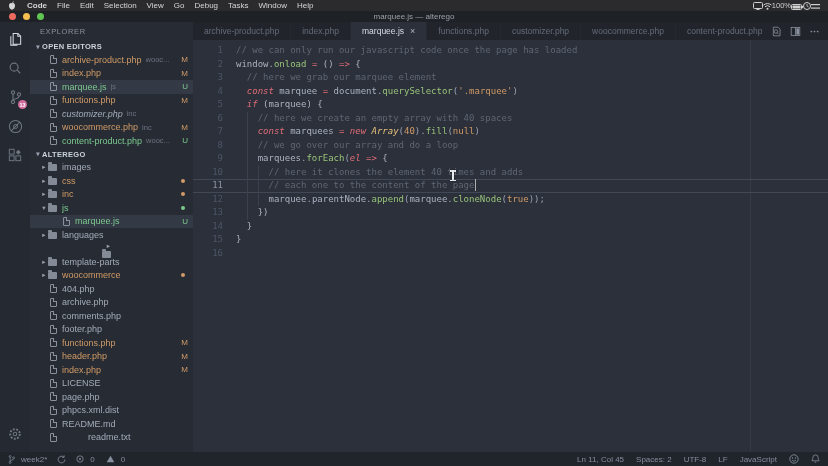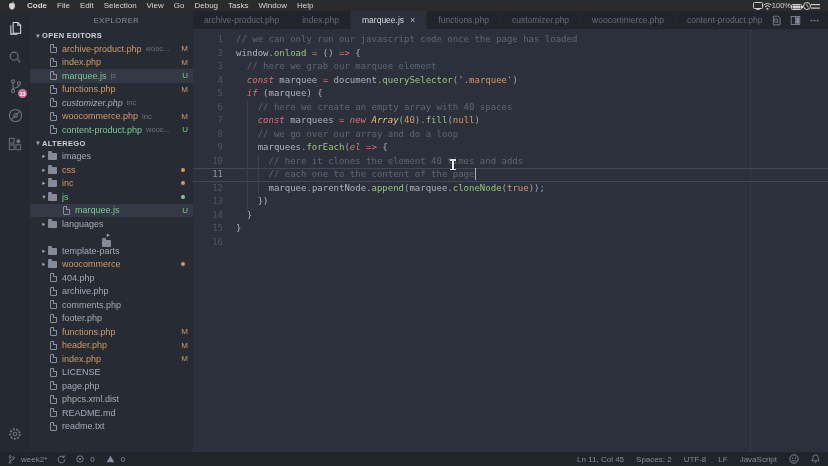--- a/index.html
+++ b/index.html
@@ -31,21 +31,21 @@
     align-items:center; padding-top:9px; gap:13px; color:#6e7681; flex:none; }
   .ab-icon { position:relative; width:16px; height:16px; display:flex; align-items:center; justify-content:center; }
   .ab-icon.active { color:#d7dae0; }
   .ab-badge { position:absolute; right:-4px; bottom:-4px; min-width:9px; height:9px; border-radius:5px;
     background:#d16d9e; color:#fff; font-size:5.5px; font-weight:bold; display:flex;
     align-items:center; justify-content:center; padding:0 1px; }
   .ab-gear { margin-top:auto; margin-bottom:10px; }
 
   .sidebar { width:163px; background:#272c34; flex:none; overflow:hidden; position:relative; }
   .explorer-title { height:18px; line-height:19px; padding-left:10px; font-size:7.5px;
-    letter-spacing:.6px; color:#8b929e;text-align:center; }
+    letter-spacing:.6px; color:#8b929e; }
   .section-header { height:13px; display:flex; align-items:center; font-size:7.5px;
     font-weight:bold; letter-spacing:.3px; color:#ccd2dc; padding-left:4px; }
   .section-header .chev, .row .chev { width:8px; font-size:6.5px; color:#9aa3b2; text-align:center; flex:none; }
   .row { height:13.5px; display:flex; align-items:center; font-size:9px; color:#a3abb8;
     position:relative; padding-right:16px; white-space:nowrap; }
   .row.selected { background:#343a45; }
   .ficon { width:7px; height:9px; border:1px solid #8a919c; border-radius:1px; flex:none;
     margin-right:5px; position:relative; }
   .ficon:before { content:''; position:absolute; top:-1px; right:-1px; width:3px; height:3px;
     background:#272c34; border-left:1px solid #8a919c; border-bottom:1px solid #8a919c; }
@@ -145,20 +145,28 @@
           <circle cx="4" cy="4" r="3.5" fill="none" stroke="#cfcfcf"></circle>
           <path d="M4 2v2l1.5 1" fill="none" stroke="#cfcfcf" stroke-width=".8"></path>
         </svg>
       <svg width="9" height="7" viewBox="0 0 9 7">
           <rect x="0" y="1" width="9" height="1.2" fill="#cfcfcf"></rect>
           <rect x="0" y="4.5" width="9" height="1.2" fill="#cfcfcf"></rect>
         </svg>
     </span>
   </div>
 
+  <div class="titlebar">
+    <span class="lights">
+      <span class="light r"></span>
+      <span class="light y"></span>
+      <span class="light g"></span>
+    </span>
+    <span>marquee.js — alterego</span>
+  </div>
 
   <div class="main">
 
     <div class="activitybar">
       <span class="ab-icon active">
         <svg width="15" height="15" viewBox="0 0 16 16">
             <path d="M5.5 1.5 h5 l3 3 v8.5 h-8 z" fill="none" stroke="currentColor" stroke-width="1.1"></path>
             <path d="M10.5 1.5 v3 h3" fill="none" stroke="currentColor" stroke-width="1.1"></path>
             <path d="M3 4.5 v9.5 h7" fill="none" stroke="currentColor" stroke-width="1.1"></path>
           </svg>
@@ -342,21 +350,21 @@
             <span class="fname c-normal">page.php</span>
           </div>
           <div class="row" style="padding-left: 20px;">
             <span class="ficon"></span>
             <span class="fname c-normal">phpcs.xml.dist</span>
           </div>
           <div class="row" style="padding-left: 20px;">
             <span class="ficon"></span>
             <span class="fname c-normal">README.md</span>
           </div>
-          <div class="row" style="padding-left: 20px;">
+          <div class="row" style="padding-left: 20px; gap: 26px;">
             <span class="ficon"></span>
             <span class="fname c-normal">readme.txt</span>
           </div>
         </div>
     </div>
 
     <div class="editor-col">
       <div class="tabbar">
         <div class="tabstrip" id="tabstrip">
             <div class="tab">

